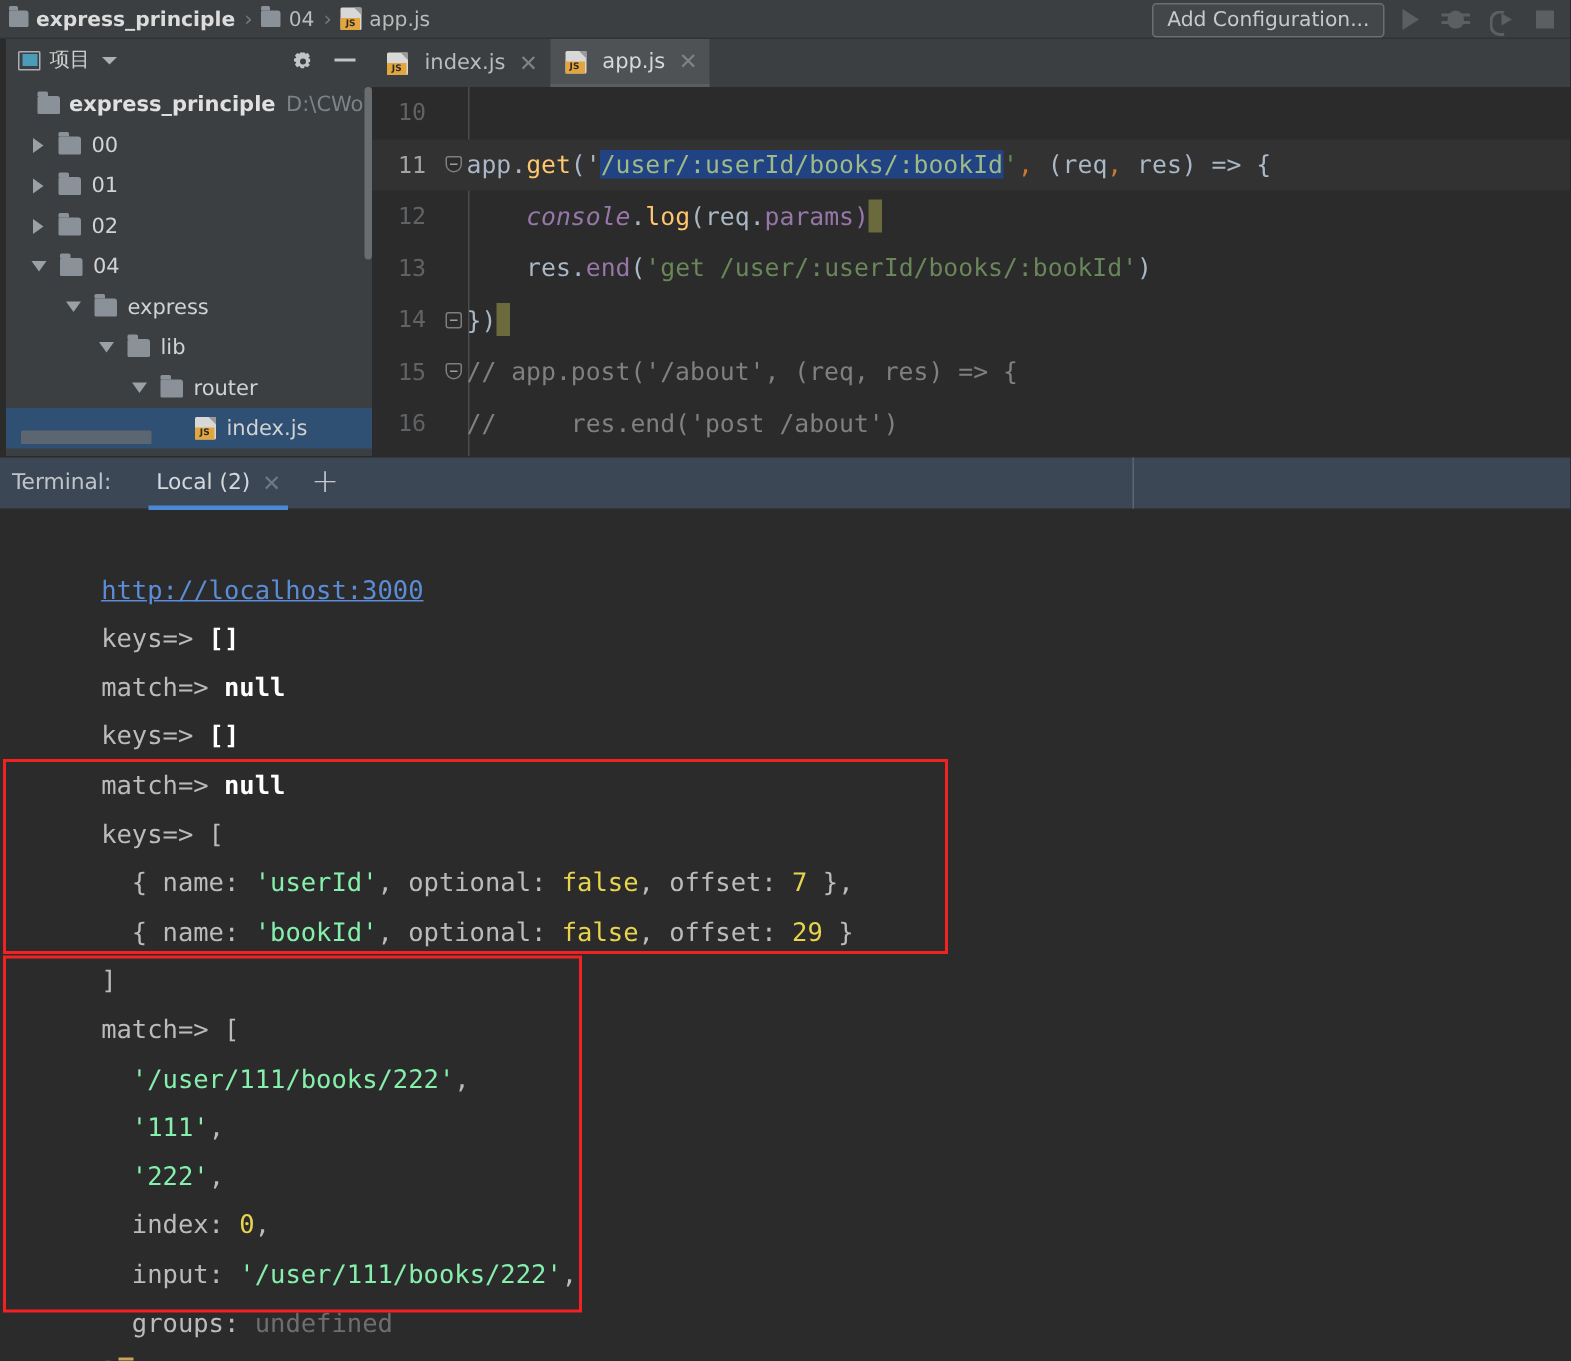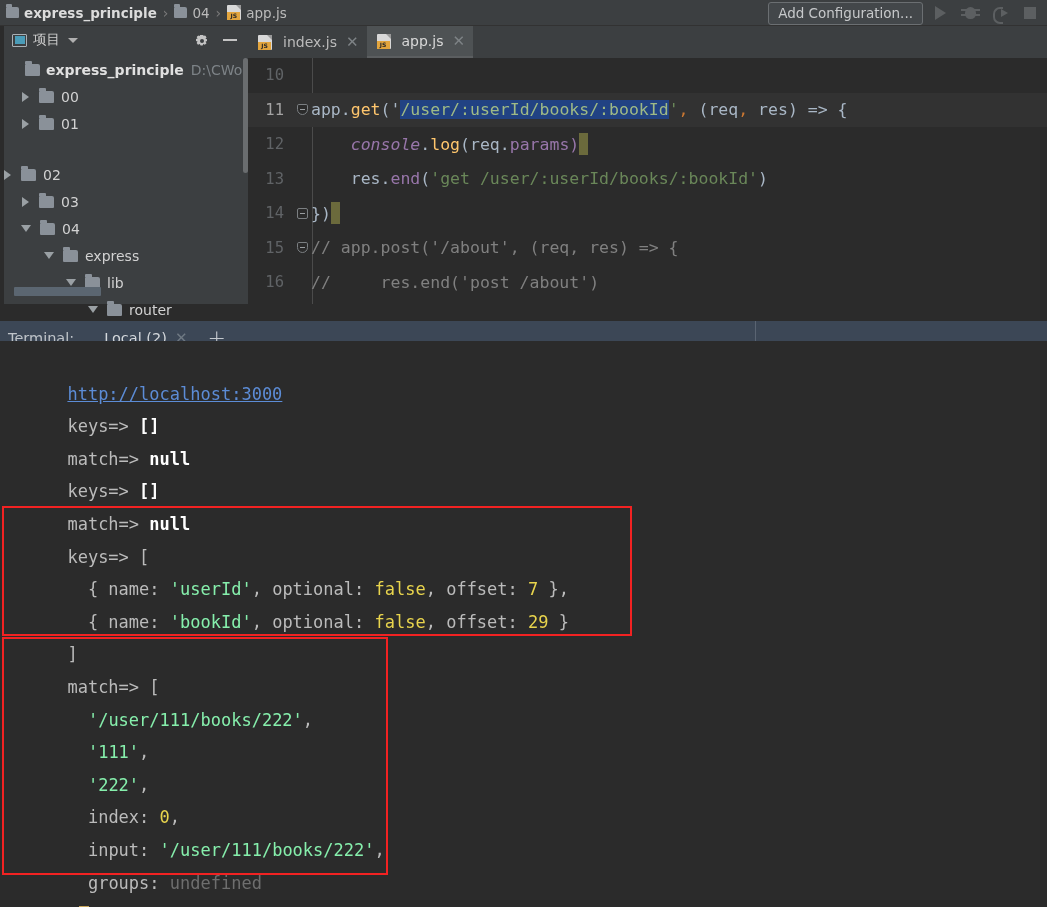--- a/index.html
+++ b/index.html
@@ -119,21 +119,21 @@
   .k-strsel { color: #9fba86; background: #214283; }
   .k-cls { color: #9876aa; font-style: italic; }
   .k-fld { color: #9876aa; }
   .k-com { color: #808080; }
   .k-pun { color: #a9b7c6; }
   .k-com2 { color: #cc7832; }
   .caret { display:inline-block; width: 9px; height: 22px; background: #6b6a3c; vertical-align: middle; }
 
   
   .termtabs {
-    position: absolute; left: 0; top: 320px; width: 1047px; height: 36px;
+    position: absolute; left: 0; top: 304px; width: 1047px; height: 36px;
     background: #3c4756; border-top: 1px solid #2b2b2b; border-bottom: 1px solid #2b2b2b;
     display: flex; align-items: center;
   }
   .termtabs::after { content:""; position:absolute; left:755px; top:0; bottom:0; width:1px; background:#5a6472; }
   .tt-label { color: #bfc4c9; font-size: 14.5px; margin-left: 8px; margin-right: 22px; }
   .tt-tab { position: relative; height: 36px; display:flex; align-items:center; gap: 8px; padding: 0 8px; }
   .tt-tab .tt-name { color: #d4d8dc; font-size: 14.5px; }
   .tt-underline { position:absolute; left: 3px; right: 3px; bottom: 0; height: 3px; background: #4a88d8; }
   .tt-x { color: #6f7983; font-size: 15px; }
   .tt-plus { color: #c3c8cd; font-size: 22px; line-height: 1; margin-left: 12px; font-weight: 300;}
@@ -216,29 +216,24 @@
       <div class="trow" style="padding-left:18px;">
         <span class="arrow-r"></span>
         <span class="tfold" style="margin:0 7px 0 10px;"></span>
         <span>00</span>
       </div>
       <div class="trow" style="padding-left:18px;">
         <span class="arrow-r"></span>
         <span class="tfold" style="margin:0 7px 0 10px;"></span>
         <span>01</span>
       </div>
-      <div class="trow" style="margin-top:24px;">
+      <div class="trow" style="padding-left:18px;">
         <span class="arrow-r"></span>
         <span class="tfold" style="margin:0 7px 0 10px;"></span>
         <span>02</span>
-      </div>
-      <div class="trow" style="padding-left:18px;">
-        <span class="arrow-r"></span>
-        <span class="tfold" style="margin:0 7px 0 10px;"></span>
-        <span>03</span>
       </div>
       <div class="trow" style="padding-left:17px;">
         <span class="arrow-d"></span>
         <span class="tfold" style="margin:0 7px 0 9px;"></span>
         <span>04</span>
       </div>
       <div class="trow" style="padding-left:40px;">
         <span class="arrow-d"></span>
         <span class="tfold" style="margin:0 7px 0 9px;"></span>
         <span>express</span>

